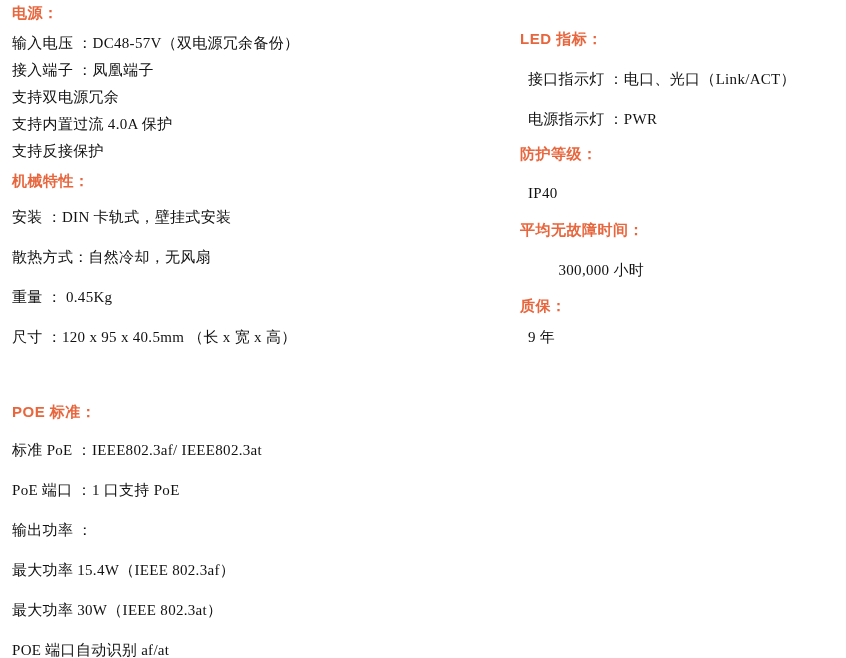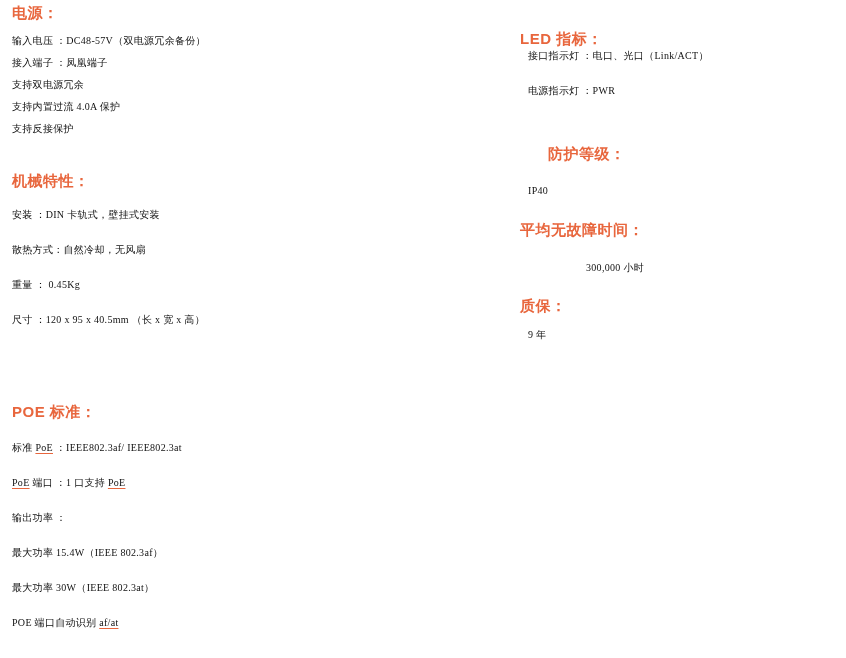--- a/index.html
+++ b/index.html
@@ -33,52 +33,51 @@
     width: 310px;
   }
   .sec-head {
     color: #e8663d;
     font-weight: bold;
     font-size: 15px;
     font-family: "Liberation Sans", "DejaVu Sans", sans-serif;
     letter-spacing: 0.5px;
   }
   .line {
-    font-size: 10px;
+    font-size: 15px;
     color: #111111;
     letter-spacing: 0.3px;
     white-space: pre;
   }
   .u {
-    text-decoration: underline;
     text-decoration-color: #e8663d;
     text-decoration-thickness: 1px;
     text-underline-offset: 2px;
   }
   
   #lb0 { position: absolute; left: 0; top: 4px; }
   #lb0 .sec-head { margin-bottom: 11px; }
   #lb0 .line { margin-bottom: 8px; }
 
   #lb1 { position: absolute; left: 0; top: 172px; }
   #lb1 .sec-head { margin-bottom: 17px; }
   #lb1 .line { margin-bottom: 21px; }
 
   #lb2 { position: absolute; left: 0; top: 403px; }
   #lb2 .sec-head { margin-bottom: 19px; }
   #lb2 .line { margin-bottom: 21px; }
 
   
   #rb0 { position: absolute; left: 0; top: 30px; }
-  #rb0 .sec-head { }
+  #rb0 .sec-head { margin-bottom: 21px; }
   #rb0 .line { margin-bottom: 21px; }
   #rb0 .line.indent { padding-left: 8px; }
 
   #rb1 { position: absolute; left: 0; top: 145px; }
-  #rb1 .sec-head { margin-bottom: 21px; margin-left: 28px; }
+  #rb1 .sec-head { margin-bottom: 21px; }
   #rb1 .line { padding-left: 8px; }
 
   #rb2 { position: absolute; left: 0; top: 221px; }
   #rb2 .sec-head { margin-bottom: 21px; }
   #rb2 .line { padding-left: 8px; text-align: right; }
 
   #rb3 { position: absolute; left: 0; top: 297px; }
   #rb3 .sec-head { margin-bottom: 12px; }
   #rb3 .line { padding-left: 8px; }
 </style>

